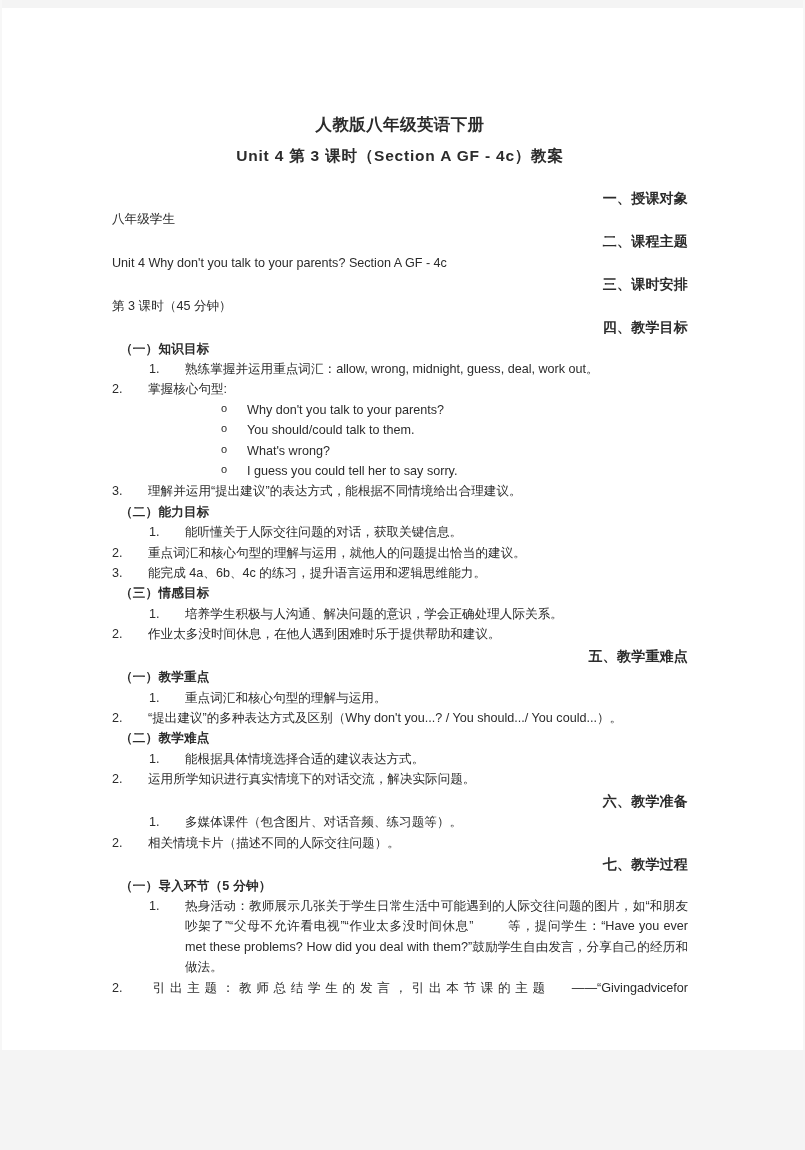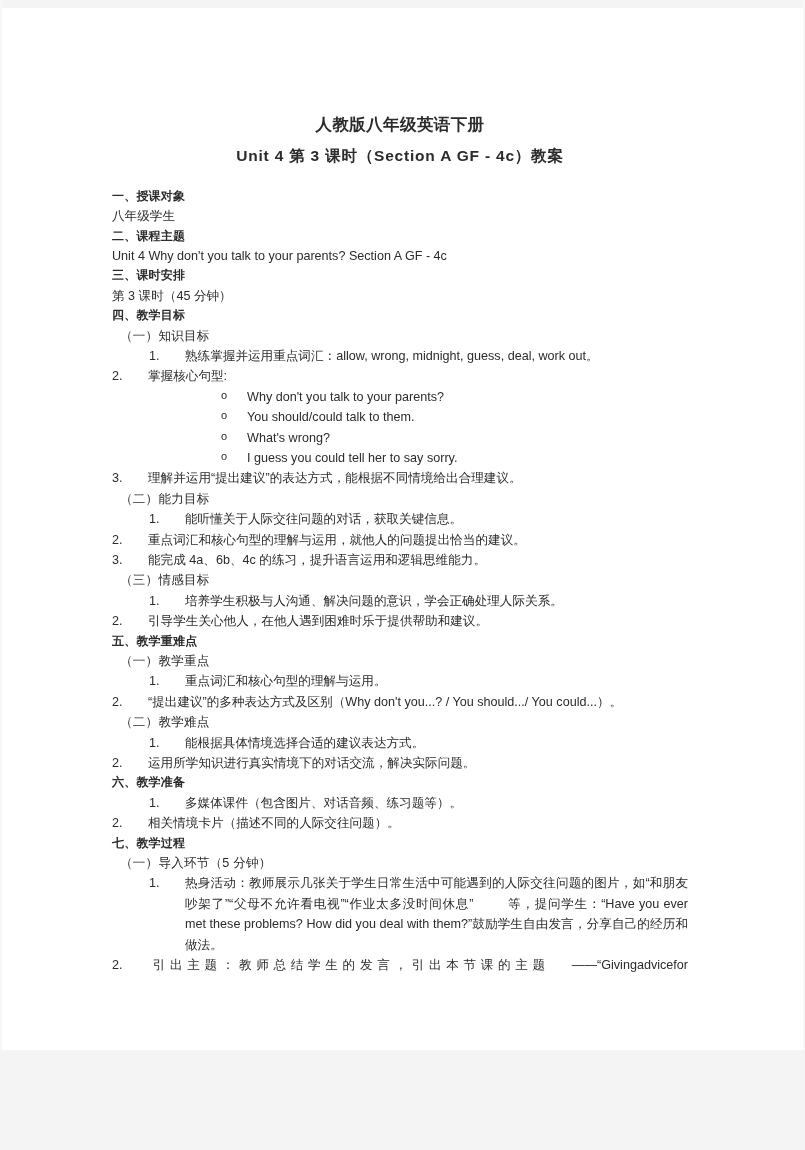--- a/index.html
+++ b/index.html
@@ -64,25 +64,26 @@
   }
 
   .body-block {
     margin-top: 20px;
     font-size: 12.6px;
     line-height: 1.62;
   }
 
   .h1 {
     font-weight: bold;
-    font-size: 12px;
+    font-size: 14px;
     letter-spacing: 0.2px;
+    text-align: right;
   }
   .h2 {
-    font-weight: normal;
+    font-weight: bold;
     font-size: 12.6px;
     padding-left: 8px;
     letter-spacing: 0.2px;
   }
   .plain {
     font-size: 12.6px;
   }
 
   
   .li {
@@ -215,21 +216,21 @@
       <div class="li li-shallow">
         <span class="num">3.</span><span>能完成 4a、6b、4c 的练习，提升语言运用和逻辑思维能力。</span>
       </div>
 
       <div class="h2">（三）情感目标</div>
 
       <div class="li li-deep">
         <span class="num">1.</span><span>培养学生积极与人沟通、解决问题的意识，学会正确处理人际关系。</span>
       </div>
       <div class="li li-shallow">
-        <span class="num">2.</span><span>引导学生关心他人，在他人遇到困难时乐于提供帮助和建议。</span>
+        <span class="num">2.</span><span>作业太多没时间休息，在他人遇到困难时乐于提供帮助和建议。</span>
       </div>
 
       <div class="h1">五、教学重难点</div>
 
       <div class="h2">（一）教学重点</div>
       <div class="li li-deep">
         <span class="num">1.</span><span>重点词汇和核心句型的理解与运用。</span>
       </div>
       <div class="li li-shallow">
         <span class="num">2.</span><span>“提出建议”的多种表达方式及区别（Why don't you...? / You should.../ You could...）。</span>

